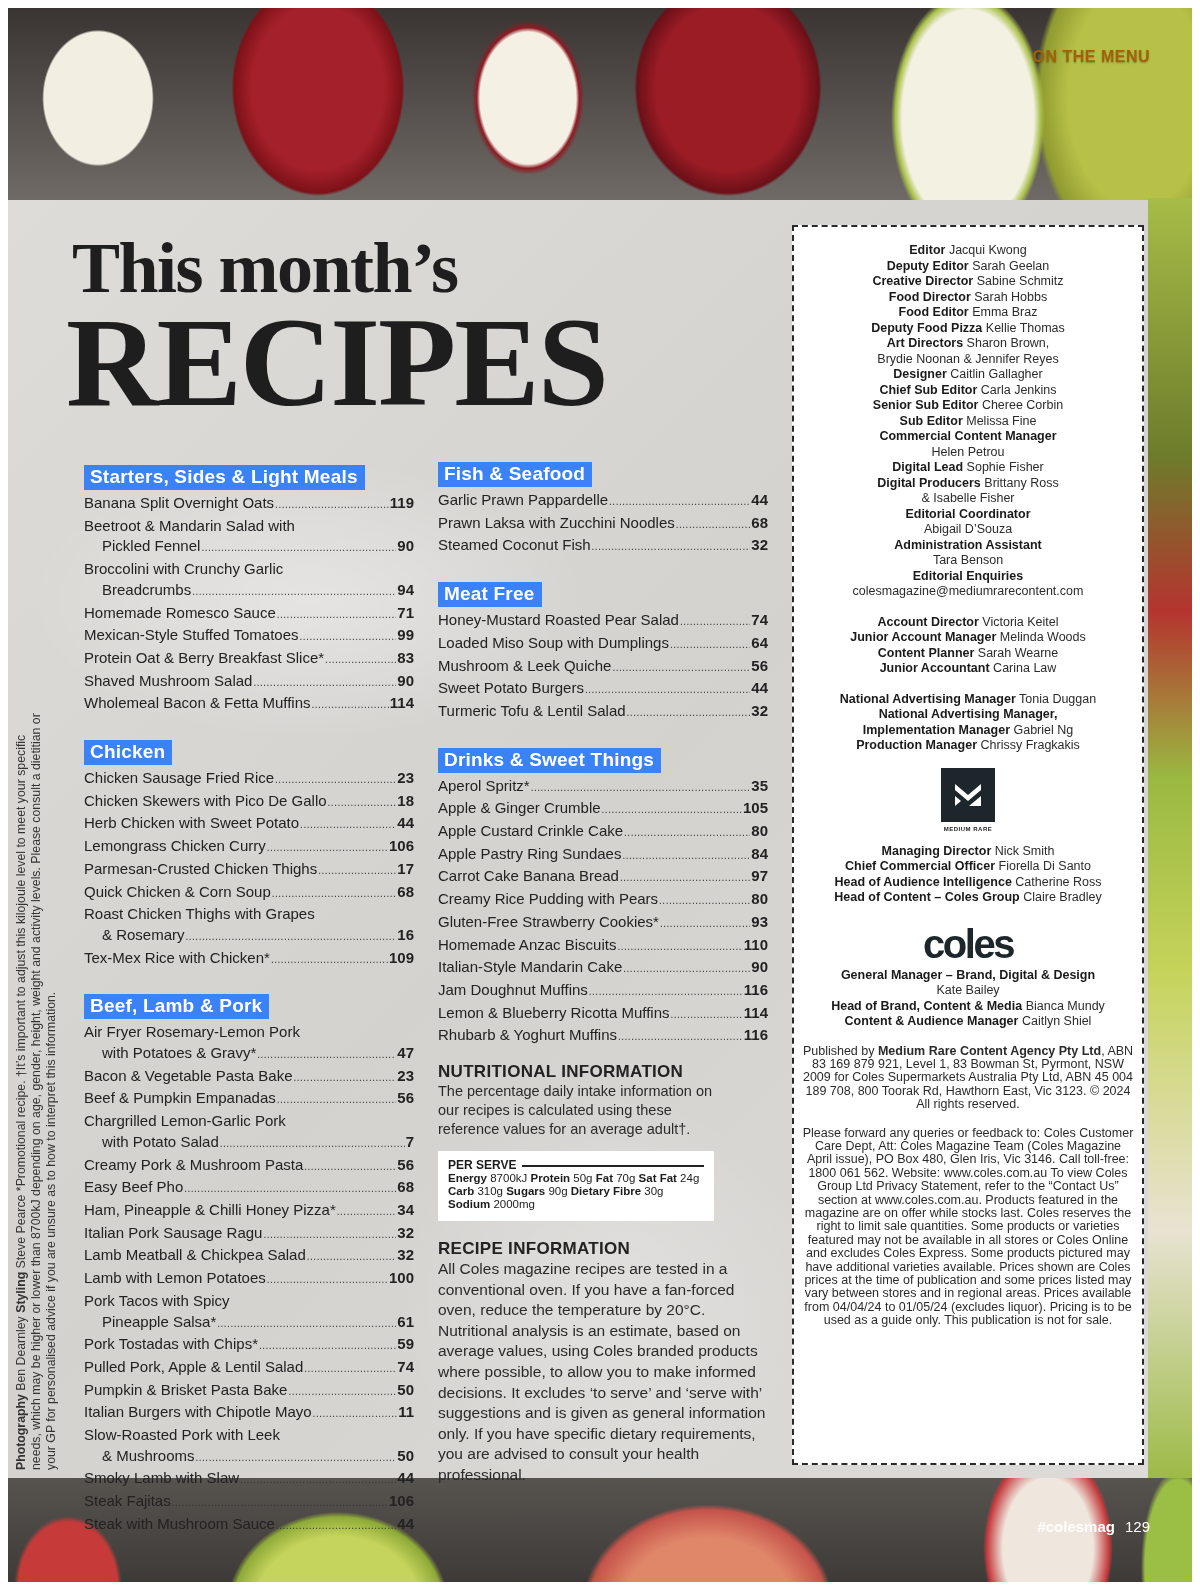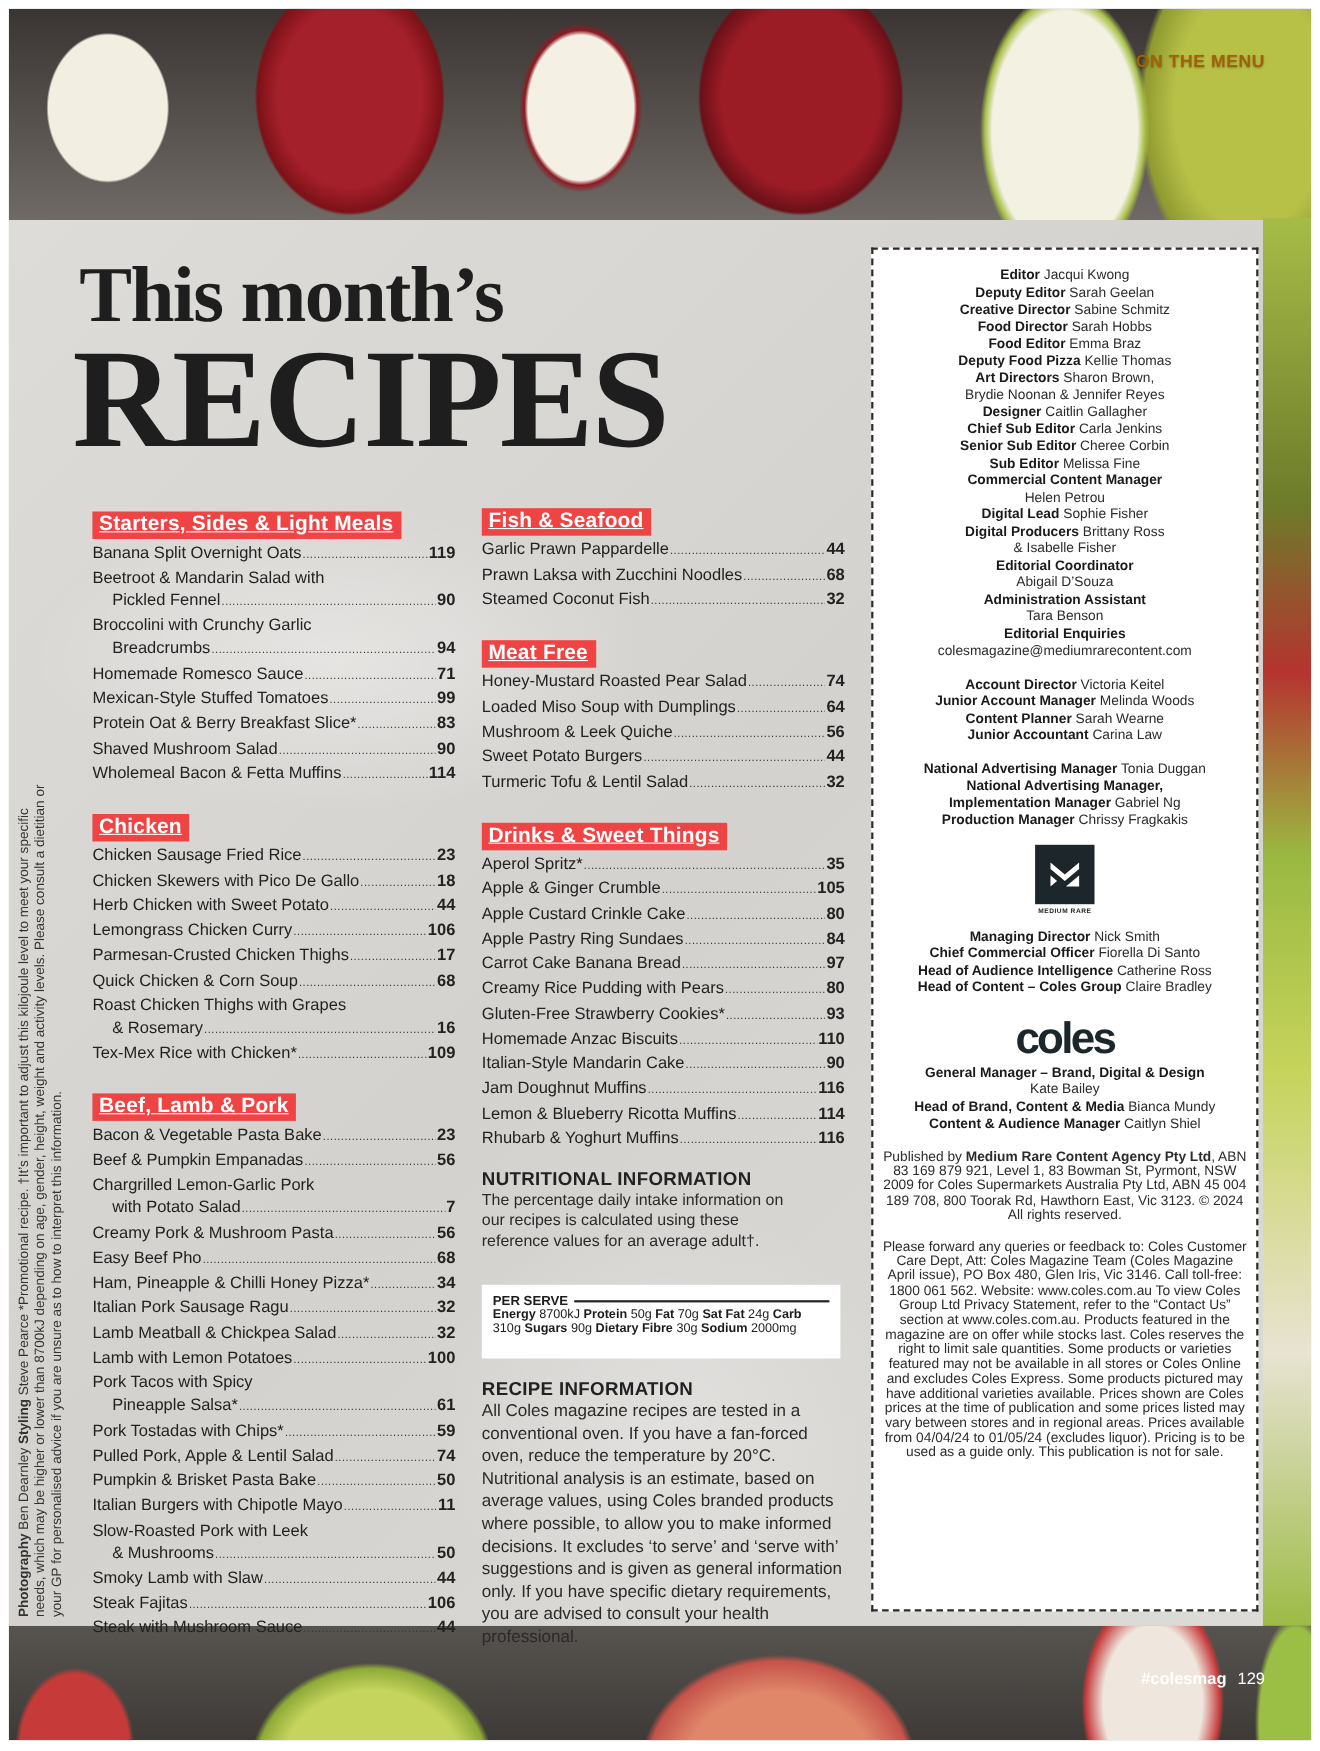--- a/index.html
+++ b/index.html
@@ -47,34 +47,34 @@
     font-weight: bold; font-size: 72px; letter-spacing: -1.5px; color: #1e1e1e; line-height: 1; }
   .title-big { position: absolute; left: 66px; top: 298px; font-family: "Liberation Serif", serif;
     font-weight: bold; font-size: 128px; letter-spacing: -2px; color: #1e1e1e; line-height: 1; }
 
   
   .col { position: absolute; width: 330px; }
   .col-left { left: 84px; top: 465px; }
   .col-mid { left: 438px; top: 462px; }
 
   .section { margin-bottom: 24px; }
-  .section-head { display: inline-block; background: #ef4444; color: #ffffff; font-weight: bold;
-    font-size: 19px; padding: 1px 7px 2px 6px; line-height: 22px; margin-bottom: 3px; letter-spacing: 0.2px; text-decoration: underline; }
+  .section-head { display: inline-block; background: #3b82f6; color: #ffffff; font-weight: bold;
+    font-size: 19px; padding: 1px 7px 2px 6px; line-height: 22px; margin-bottom: 3px; letter-spacing: 0.2px; }
   .recipe { position: relative; font-size: 15px; line-height: 20.7px; color: #222; }
   .recipe-line { display: flex; align-items: baseline; white-space: nowrap; }
   .recipe-line .nm { flex: 0 0 auto; }
   .recipe-line .dots { flex: 1 1 auto; overflow: hidden; margin: 0 1px; }
   .recipe-line .dots::before { content: "........................................................................................................."; font-size: 10px; letter-spacing: 0.5px; color: #333; }
   .recipe-line .pg { flex: 0 0 auto; font-weight: bold; }
   .recipe .first { display: block; white-space: nowrap; }
   .recipe .cont { padding-left: 18px; }
 
   .info-head { font-weight: bold; font-size: 17px; letter-spacing: 0.3px; margin-top: 4px; color: #222; }
   .info-text { font-size: 14.5px; line-height: 19px; color: #2a2a2a; }
-  .per-serve { background: #ffffff; margin-top: 29px; padding: 8px 10px 20px 10px; width: 326px; font-size: 11.5px; line-height: 13px; }
+  .per-serve { background: #ffffff; margin-top: 12px; padding: 8px 10px 10px 10px; width: 276px; font-size: 11.5px; line-height: 13px; }
   .per-serve .ps-title { display: flex; align-items: center; font-weight: bold; font-size: 12px; }
   .per-serve .ps-title::after { content: ""; flex: 1; height: 2px; background: #222; margin-left: 6px; }
   .per-serve b { font-weight: bold; }
   .recipe-info { margin-top: 18px; }
   .recipe-info .info-text { font-size: 15.5px; line-height: 20.6px; }
 
   
   .team-box { position: absolute; left: 792px; top: 225px; width: 352px; height: 1240px;
     background: #ffffff; border: 2px dashed #2a2a2a; padding: 16px 8px 0 8px; text-align: center; }
   .team-title { font-family: "Liberation Serif", serif; font-weight: bold; font-size: 26px; color: #1e1e1e;
@@ -232,20 +232,28 @@
             <span class="nm">Tex-Mex Rice with Chicken*</span>
             <span class="dots"></span>
             <span class="pg">109</span>
           </div>
         </div>
       </div>
   </div>
   <div class="section">
     <div class="section-head">Beef, Lamb &amp; Pork</div>
     <div class="list">
+        <div class="recipe">
+          <span class="first">Air Fryer Rosemary-Lemon Pork</span>
+          <div class="recipe-line cont">
+            <span class="nm">with Potatoes &amp; Gravy*</span>
+            <span class="dots"></span>
+            <span class="pg">47</span>
+          </div>
+        </div>
         <div class="recipe">
           <div class="recipe-line">
             <span class="nm">Bacon &amp; Vegetable Pasta Bake</span>
             <span class="dots"></span>
             <span class="pg">23</span>
           </div>
         </div>
         <div class="recipe">
           <div class="recipe-line">
             <span class="nm">Beef &amp; Pumpkin Empanadas</span>

